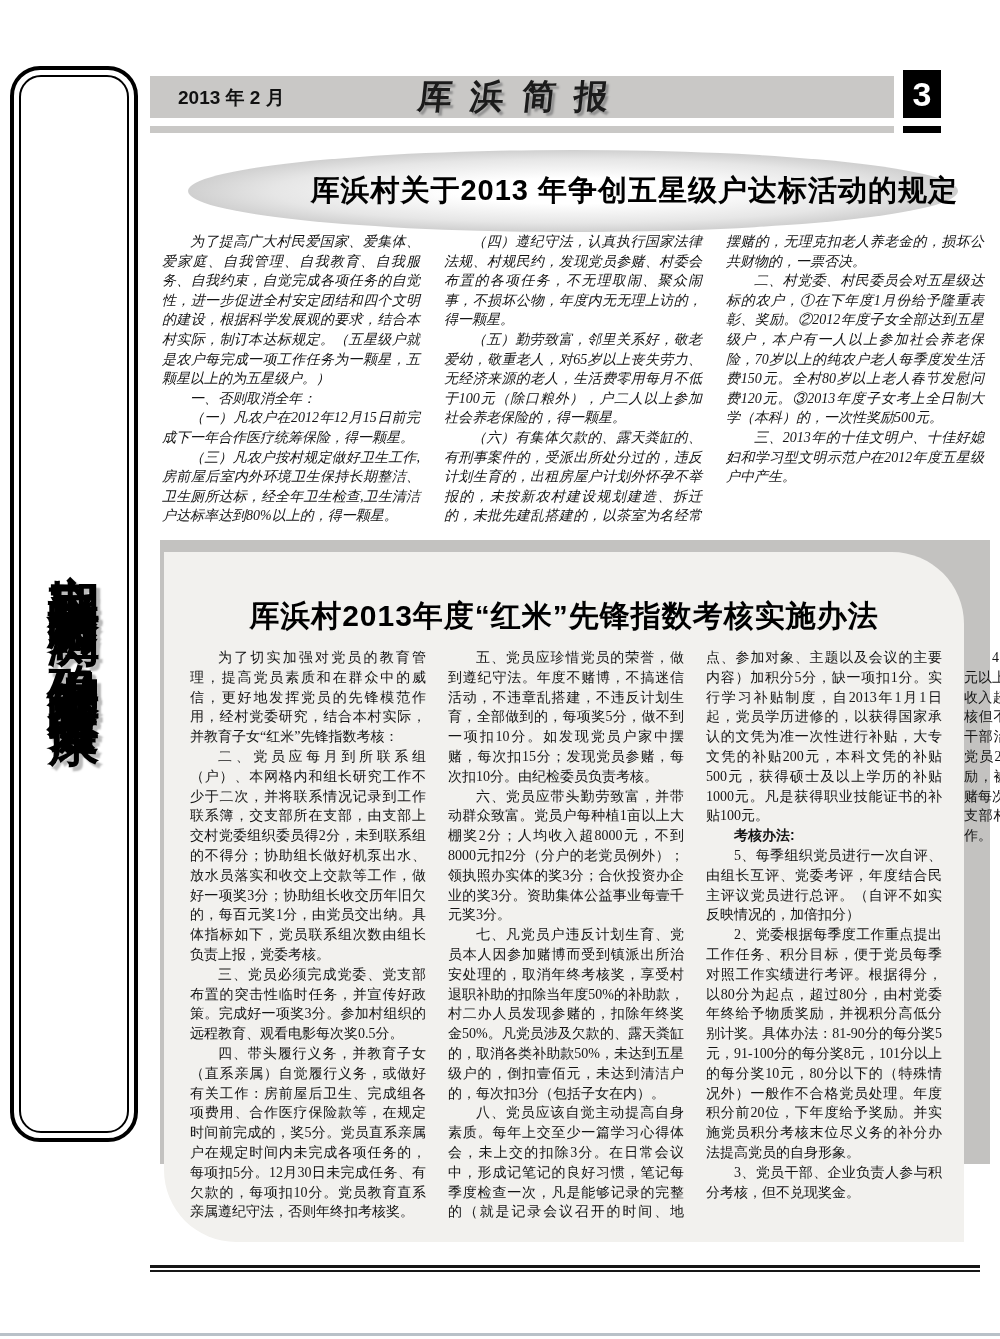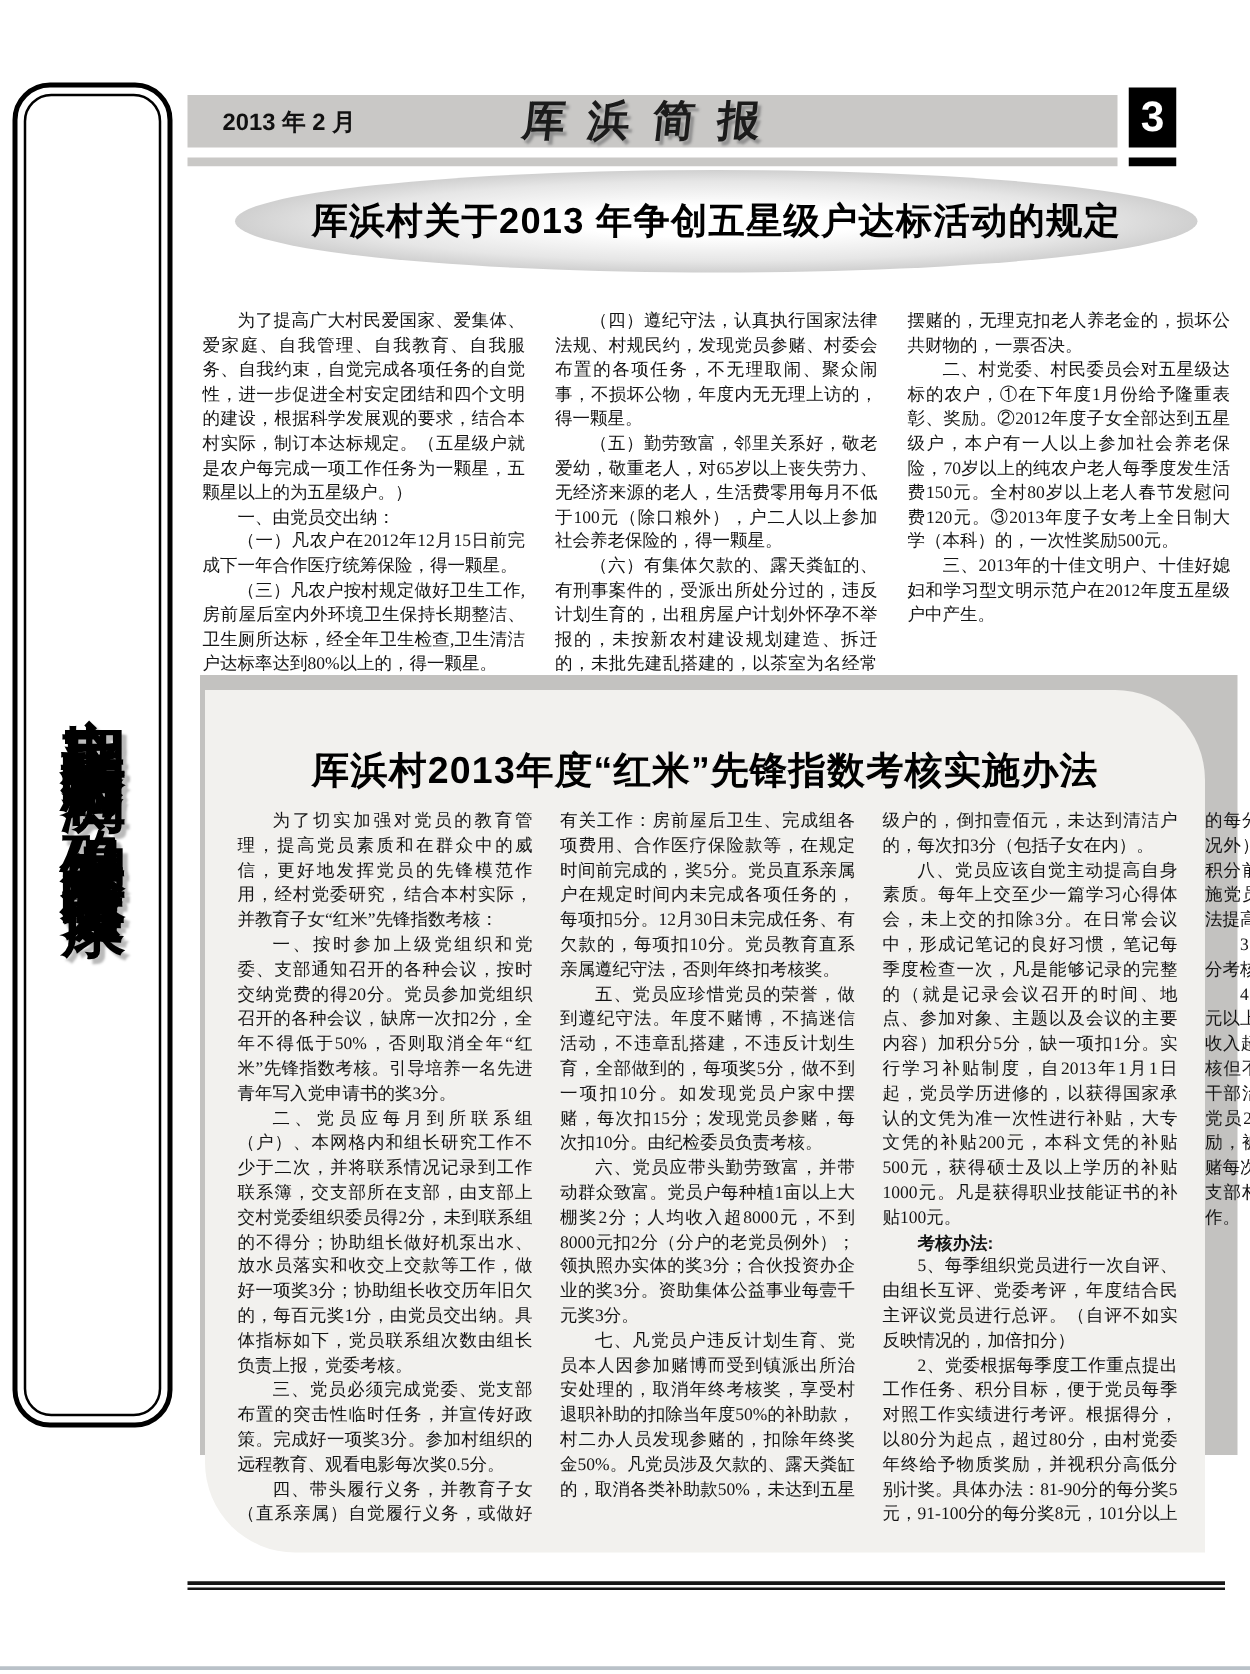--- a/index.html
+++ b/index.html
@@ -42,32 +42,32 @@
   .header-subline { position:absolute; left:150px; top:126px; width:744px; height:7px; background:#c9c8c6; }
   .pageno-box {
     position:absolute; left:903px; top:70px; width:38px; height:48px; background:#000;
     color:#fff; display:flex; align-items:center; justify-content:center;
     font-family:"Liberation Sans", sans-serif; font-weight:bold; font-size:34px;
   }
   .pageno-underline { position:absolute; left:903px; top:126px; width:38px; height:7px; background:#000; }
 
   
   .a1-ellipse {
-    position:absolute; left:188px; top:136px; width:770px; height:82px; border-radius:50%;
+    position:absolute; left:188px; top:150px; width:770px; height:82px; border-radius:50%;
     background:radial-gradient(ellipse at center, #ffffff 22%, #e6e6e6 55%, #a6a6a6 100%);
-    display:flex; align-items:center; justify-content:center;
+    display:flex; align-items:center; justify-content:flex-end;
   }
   .a1-title {
     font-family:"Liberation Sans", sans-serif; font-weight:bold; font-size:29px;
     color:#000; letter-spacing:1px; white-space:nowrap;
   }
   .a1-body {
-    position:absolute; left:162px; top:248px; width:822px; height:308px;
+    position:absolute; left:162px; top:232px; width:822px; height:308px;
     column-count:3; column-gap:24px; column-fill:auto;
-    font-size:14px; line-height:19.6px; text-align:justify;
+    font-size:14px; line-height:19.6px; text-align:justify;font-style:italic;
   }
   .a1-body p, .a2-body p { margin:0; text-indent:2em; }
 
   
   .a2-outer { position:absolute; left:160px; top:540px; width:830px; height:624px; background:#c3c2c0; }
   .a2-inner {
     position:absolute; left:4px; top:12px; width:800px; height:690px; background:#f2f1ee;
     border-top-right-radius:72px; border-bottom-left-radius:72px;
   }
   .a2-title {
@@ -109,37 +109,36 @@
   <div class="pageno-box">
     <span>3</span>
   </div>
   <div class="pageno-underline"></div>
 
   <div class="a1-ellipse">
     <span class="a1-title">厍浜村关于2013 年争创五星级户达标活动的规定</span>
   </div>
   <div class="a1-body">
     <p>为了提高广大村民爱国家、爱集体、爱家庭、自我管理、自我教育、自我服务、自我约束，自觉完成各项任务的自觉性，进一步促进全村安定团结和四个文明的建设，根据科学发展观的要求，结合本村实际，制订本达标规定。（五星级户就是农户每完成一项工作任务为一颗星，五颗星以上的为五星级户。）</p>
-    <p>一、由党员交出纳：</p>
+    <p>一、否则取消全年：</p>
     <p>（一）凡农户在2012年12月15日前完成下一年合作医疗统筹保险，得一颗星。</p>
     <p>（三）凡农户按村规定做好卫生工作,房前屋后室内外环境卫生保持长期整洁、卫生厕所达标，经全年卫生检查,卫生清洁户达标率达到80%以上的，得一颗星。</p>
     <p>（四）遵纪守法，认真执行国家法律法规、村规民约，发现党员参赌、村委会布置的各项任务，不无理取闹、聚众闹事，不损坏公物，年度内无无理上访的，得一颗星。</p>
     <p>（五）勤劳致富，邻里关系好，敬老爱幼，敬重老人，对65岁以上丧失劳力、无经济来源的老人，生活费零用每月不低于100元（除口粮外），户二人以上参加社会养老保险的，得一颗星。</p>
     <p>（六）有集体欠款的、露天粪缸的、有刑事案件的，受派出所处分过的，违反计划生育的，出租房屋户计划外怀孕不举报的，未按新农村建设规划建造、拆迁的，未批先建乱搭建的，以茶室为名经常摆赌的，无理克扣老人养老金的，损坏公共财物的，一票否决。</p>
     <p>二、村党委、村民委员会对五星级达标的农户，①在下年度1月份给予隆重表彰、奖励。②2012年度子女全部达到五星级户，本户有一人以上参加社会养老保险，70岁以上的纯农户老人每季度发生活费150元。全村80岁以上老人春节发慰问费120元。③2013年度子女考上全日制大学（本科）的，一次性奖励500元。</p>
     <p>三、2013年的十佳文明户、十佳好媳妇和学习型文明示范户在2012年度五星级户中产生。</p>
 
   </div>
 
   <div class="a2-outer">
     <div class="a2-inner">
       <div class="a2-title">厍浜村2013年度“红米”先锋指数考核实施办法</div>
       <div class="a2-body">
         <p>为了切实加强对党员的教育管理，提高党员素质和在群众中的威信，更好地发挥党员的先锋模范作用，经村党委研究，结合本村实际，并教育子女“红米”先锋指数考核：</p>
-        <p>一、按时参加上级党组织和党委、支部通知召开的各种会议，按时交纳党费的得20分。党员参加党组织召开的各种会议，缺席一次扣2分，全年不得低于50%，否则取消全年“红米”先锋指数考核。引导培养一名先进青年写入党申请书的奖3分。</p>
         <p>二、党员应每月到所联系组（户）、本网格内和组长研究工作不少于二次，并将联系情况记录到工作联系簿，交支部所在支部，由支部上交村党委组织委员得2分，未到联系组的不得分；协助组长做好机泵出水、放水员落实和收交上交款等工作，做好一项奖3分；协助组长收交历年旧欠的，每百元奖1分，由党员交出纳。具体指标如下，党员联系组次数由组长负责上报，党委考核。</p>
         <p>三、党员必须完成党委、党支部布置的突击性临时任务，并宣传好政策。完成好一项奖3分。参加村组织的远程教育、观看电影每次奖0.5分。</p>
         <p>四、带头履行义务，并教育子女（直系亲属）自觉履行义务，或做好有关工作：房前屋后卫生、完成组各项费用、合作医疗保险款等，在规定时间前完成的，奖5分。党员直系亲属户在规定时间内未完成各项任务的，每项扣5分。12月30日未完成任务、有欠款的，每项扣10分。党员教育直系亲属遵纪守法，否则年终扣考核奖。</p>
         <p>五、党员应珍惜党员的荣誉，做到遵纪守法。年度不赌博，不搞迷信活动，不违章乱搭建，不违反计划生育，全部做到的，每项奖5分，做不到一项扣10分。如发现党员户家中摆赌，每次扣15分；发现党员参赌，每次扣10分。由纪检委员负责考核。</p>
         <p>六、党员应带头勤劳致富，并带动群众致富。党员户每种植1亩以上大棚奖2分；人均收入超8000元，不到8000元扣2分（分户的老党员例外）；领执照办实体的奖3分；合伙投资办企业的奖3分。资助集体公益事业每壹千元奖3分。</p>
         <p>七、凡党员户违反计划生育、党员本人因参加赌博而受到镇派出所治安处理的，取消年终考核奖，享受村退职补助的扣除当年度50%的补助款，村二办人员发现参赌的，扣除年终奖金50%。凡党员涉及欠款的、露天粪缸的，取消各类补助款50%，未达到五星级户的，倒扣壹佰元，未达到清洁户的，每次扣3分（包括子女在内）。</p>
         <p>八、党员应该自觉主动提高自身素质。每年上交至少一篇学习心得体会，未上交的扣除3分。在日常会议中，形成记笔记的良好习惯，笔记每季度检查一次，凡是能够记录的完整的（就是记录会议召开的时间、地点、参加对象、主题以及会议的主要内容）加积分5分，缺一项扣1分。实行学习补贴制度，自2013年1月1日起，党员学历进修的，以获得国家承认的文凭为准一次性进行补贴，大专文凭的补贴200元，本科文凭的补贴500元，获得硕士及以上学历的补贴1000元。凡是获得职业技能证书的补贴100元。</p>
         <p class="methods-heading">考核办法:</p>
         <p>5、每季组织党员进行一次自评、由组长互评、党委考评，年度结合民主评议党员进行总评。（自评不如实反映情况的，加倍扣分）</p>
         <p>2、党委根据每季度工作重点提出工作任务、积分目标，便于党员每季对照工作实绩进行考评。根据得分，以80分为起点，超过80分，由村党委年终给予物质奖励，并视积分高低分别计奖。具体办法：81-90分的每分奖5元，91-100分的每分奖8元，101分以上的每分奖10元，80分以下的（特殊情况外）一般作不合格党员处理。年度积分前20位，下年度给予奖励。并实施党员积分考核末位尽义务的补分办法提高党员的自身形象。</p>

